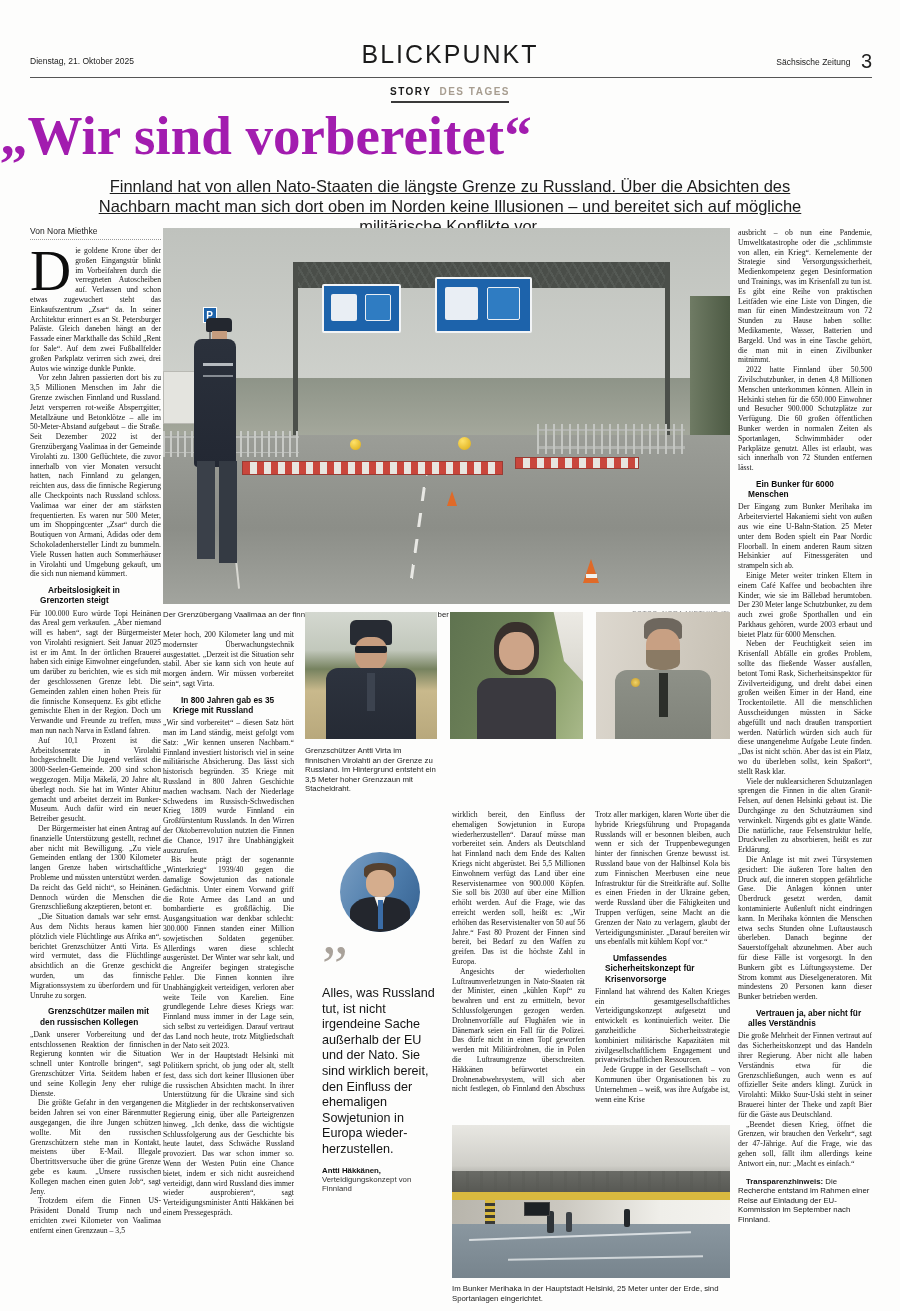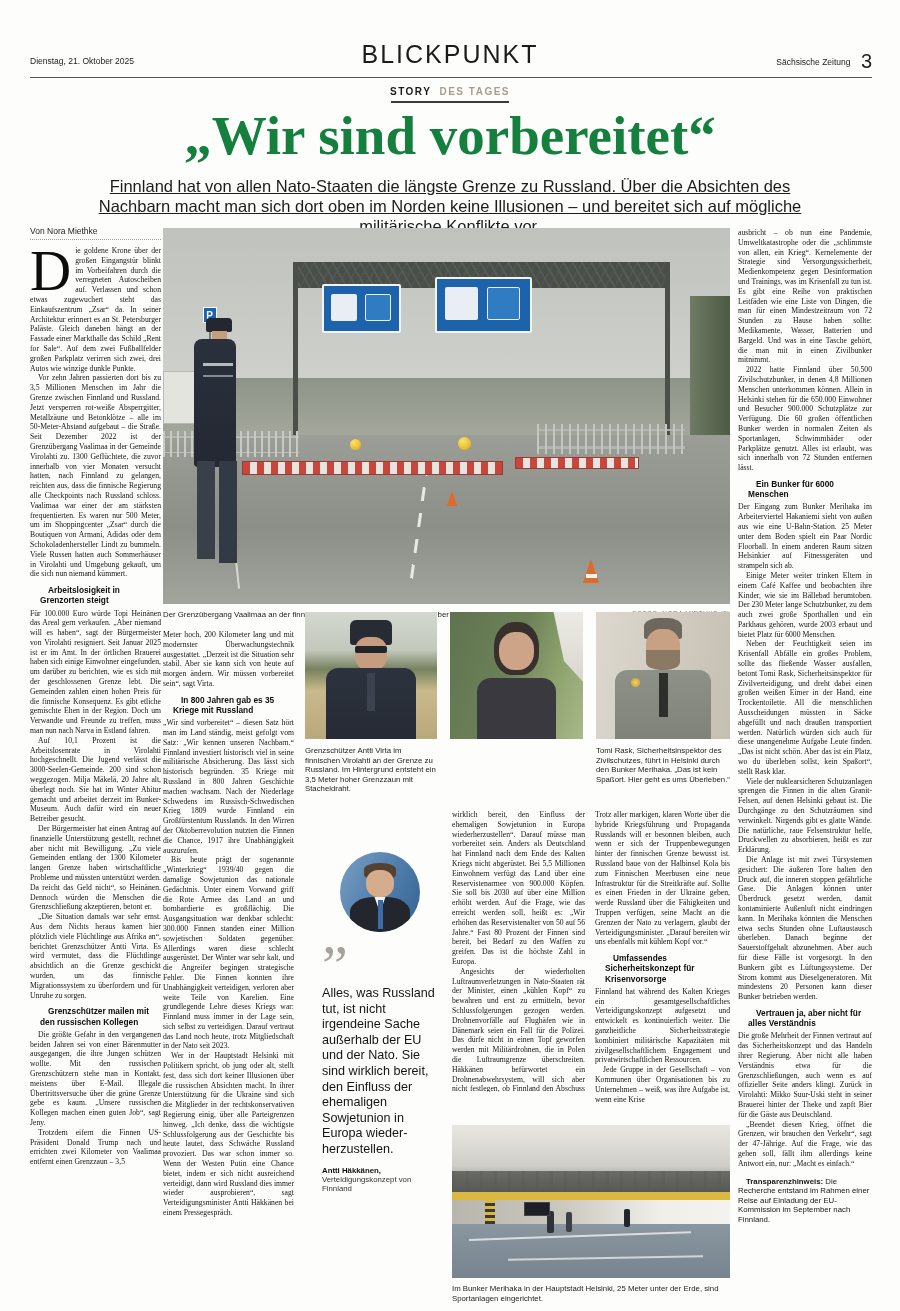--- a/index.html
+++ b/index.html
@@ -12,22 +12,22 @@
                  font:25px "Liberation Sans",sans-serif; letter-spacing:2px; color:#1b1b1b; transform:scaleY(1.05); }
   .hdr-right { position:absolute; right:28px; top:50px; font:8.5px "Liberation Sans",sans-serif; color:#222; }
   .hdr-right .pagenum { font-size:20px; margin-left:8px; vertical-align:-3px; font-weight:300; }
   .hdr-rule { position:absolute; left:30px; right:28px; top:77px; border-top:1px solid #555; }
   
   .kicker { position:absolute; left:0; right:0; top:86px; text-align:center;
             font:bold 10px "Liberation Sans",sans-serif; letter-spacing:1.5px; }
   .kicker .k1 { color:#1a1a1a; } .kicker .k2 { color:#a79d90; margin-left:4px; }
   .kicker-rule { position:absolute; left:391px; top:101px; width:118px; border-top:2px solid #3a3a3a; }
   
-  .headline { position:absolute; left:0; right:0; top:104px; text-align:center;
-              font-family:"Liberation Serif",serif; font-weight:bold; font-size:55px; color:#15803d; }
+  .headline { position:absolute; left:0; right:0; top:104px; 
+              font-family:"Liberation Serif",serif; font-weight:bold; font-size:55px; color:#a21caf; }
   .deck { position:absolute; left:90px; width:720px; top:176px; text-align:center;
           font:16.5px/20px "Liberation Sans",sans-serif; color:#1c1c1c;text-decoration:underline; }
   .byline { position:absolute; left:30px; top:226px; font:8.5px "Liberation Sans",sans-serif; color:#222; }
   .byline-rule { position:absolute; left:30px; top:239px; width:131px; border-top:1px dotted #9a9a9a; }
   
   .col { position:absolute; width:131px; font-size:7.7px; line-height:9.8px; text-align:justify;
          color:#151515; overflow:hidden; hyphens:auto; -webkit-hyphens:auto; }
   .col p { text-indent:8px; }
   .col p.first { text-indent:0; }
   .subhead { font-family:"Liberation Sans",sans-serif; font-weight:bold; font-size:8.3px; line-height:10.2px;
@@ -83,20 +83,21 @@
 
   <div class="col" style="left:30px; top:246px; height:1060px;">
     <p class="first"><span class="dropcap">D</span><span>ie goldene Krone über der großen Eingangstür blinkt im Vorbeifahren durch die verregneten Autoscheiben auf. Verlassen und schon etwas zugewuchert steht das Einkaufszentrum „Zsar“ da. In seiner Architektur erinnert es an St. Petersburger Paläste. Gleich daneben hängt an der Fassade einer Markthalle das Schild „Rent for Sale“. Auf dem zwei Fußballfelder großen Parkplatz verirren sich zwei, drei Autos wie winzige dunkle Punkte.</span></p>
     <p>Vor zehn Jahren passierten dort bis zu 3,5 Millionen Menschen im Jahr die Grenze zwischen Finnland und Russland. Jetzt versperren rot-weiße Absperrgitter, Metallzäune und Betonklötze – alle im 50-Meter-Abstand aufgebaut – die Straße. Seit Dezember 2022 ist der Grenzübergang Vaalimaa in der Gemeinde Virolahti zu. 1300 Geflüchtete, die zuvor innerhalb von vier Monaten versucht hatten, nach Finnland zu gelangen, reichten aus, dass die finnische Regierung alle Checkpoints nach Russland schloss. Vaalimaa war einer der am stärksten frequentierten. Es waren nur 500 Meter, um im Shoppingcenter „Zsar“ durch die Boutiquen von Armani, Adidas oder dem Schokoladenhersteller Lindt zu bummeln. Viele Russen hatten auch Sommerhäuser in Virolahti und Umgebung gekauft, um die sich nun niemand kümmert.</p>
     <p class="subhead">Arbeitslosigkeit in Grenzorten steigt</p>
     <p class="first">Für 100.000 Euro würde Topi Heinänen das Areal gern verkaufen. „Aber niemand will es haben“, sagt der Bürgermeister von Virolahti resigniert. Seit Januar 2025 ist er im Amt. In der örtlichen Brauerei haben sich einige Einwohner eingefunden, um darüber zu berichten, wie es sich mit der geschlossenen Grenze lebt. Die Gemeinden zahlen einen hohen Preis für die finnische Konsequenz. Es gibt etliche gemischte Ehen in der Region. Doch um Verwandte und Freunde zu treffen, muss man nun nach Narva in Estland fahren.</p>
     <p>Auf 10,1 Prozent ist die Arbeitslosenrate in Virolahti hochgeschnellt. Die Jugend verlässt die 3000-Seelen-Gemeinde. 200 sind schon weggezogen. Milja Mäkelä, 20 Jahre alt, überlegt noch. Sie hat im Winter Abitur gemacht und arbeitet derzeit im Bunker-Museum. Auch dafür wird ein neuer Betreiber gesucht.</p>
     <p>Der Bürgermeister hat einen Antrag auf finanzielle Unterstützung gestellt, rechnet aber nicht mit Bewilligung. „Zu viele Gemeinden entlang der 1300 Kilometer langen Grenze haben wirtschaftliche Probleme und müssten unterstützt werden. Da reicht das Geld nicht“, so Heinänen. Dennoch würden die Menschen die Grenzschließung akzeptieren, betont er.</p>
     <p>„Die Situation damals war sehr ernst. Aus dem Nichts heraus kamen hier plötzlich viele Flüchtlinge aus Afrika an“, berichtet Grenzschützer Antti Virta. Es wird vermutet, dass die Flüchtlinge absichtlich an die Grenze geschickt wurden, um das finnische Migrationssystem zu überfordern und für Unruhe zu sorgen.</p>
     <p class="subhead">Grenzschützer mailen mit den russischen Kollegen</p>
+    <p class="first">„Dank unserer Vorbereitung und der entschlossenen Reaktion der finnischen Regierung konnten wir die Situation schnell unter Kontrolle bringen“, sagt Grenzschützer Virta. Seitdem haben er und seine Kollegin Jeny eher ruhige Dienste.</p>
     <p>Die größte Gefahr in den vergangenen beiden Jahren sei von einer Bärenmutter ausgegangen, die ihre Jungen schützen wollte. Mit den russischen Grenzschützern stehe man in Kontakt, meistens über E-Mail. Illegale Übertrittsversuche über die grüne Grenze gebe es kaum. „Unsere russischen Kollegen machen einen guten Job“, sagt Jeny.</p>
     <p>Trotzdem eifern die Finnen US-Präsident Donald Trump nach und errichten zwei Kilometer von Vaalimaa entfernt einen Grenzzaun – 3,5</p>
   </div>
 
   <div class="photo" style="left:163px; top:228px; width:567px; height:376px;">
     <div class="abs" style="left:0;top:0;right:0;height:62%;background:linear-gradient(#bfc2bd,#d6d8d3);"></div>
     <div class="abs" style="left:0;top:40%;right:0;height:18%;background:linear-gradient(#8e9488,#a8ab9f);"></div>
     <div class="abs" style="right:0;top:18%;width:7%;height:52%;background:linear-gradient(90deg,#6f7b64,#4d5a44);"></div>
     <div class="abs" style="left:0;top:55%;right:0;bottom:0;background:linear-gradient(#9b9d97,#8c8e88 55%,#a2a49e);"></div>
     <div class="abs" style="left:45%;top:62%;width:3px;height:32%;background:repeating-linear-gradient(#e8e8e4 0 14px,transparent 14px 26px);transform:rotate(8deg);"></div>
@@ -176,21 +177,20 @@
 
   <div class="photo" style="left:596px; top:612px; width:134px; height:127px;">
     <div class="abs" style="inset:0;background:linear-gradient(100deg,#ddd8cf,#cfc9be 60%,#c5bfb2);"></div>
     <div class="abs" style="left:36%;top:5%;width:28%;height:16%;border-radius:40% 40% 10% 10%;background:#6e675e;"></div>
     <div class="abs" style="left:37%;top:13%;width:26%;height:30%;border-radius:42%;background:#c8a083;"></div>
     <div class="abs" style="left:37%;top:30%;width:26%;height:16%;border-radius:0 0 40% 40%;background:#8a7a64;"></div>
     <div class="abs" style="left:14%;top:46%;width:72%;height:60%;border-radius:12px 12px 0 0;background:linear-gradient(#8e9188,#7e8178);"></div>
     <div class="abs" style="left:47%;top:48%;width:7%;height:35%;background:#2c2f2a;"></div>
     <div class="abs" style="left:26%;top:52%;width:9px;height:9px;border-radius:50%;background:radial-gradient(#f0d268,#c49a28);"></div>
   </div>
-  <div class="cap" style="left:596px; top:746px; width:134px;">Tomi Rask, Sicherheitsinspektor des Zivilschutzes, führt in Helsinki durch den Bunker Merihaka. „Das ist kein Spaßort. Hier geht es ums Überleben.“</div>
 
   <div class="pq">
     <div class="pq-circle">
       <div class="abs" style="left:30%;top:14%;width:40%;height:18%;border-radius:45% 45% 20% 20%;background:#55412f;"></div>
       <div class="abs" style="left:33%;top:22%;width:34%;height:34%;border-radius:45%;background:#d5ad8d;"></div>
       <div class="abs" style="left:12%;top:56%;width:76%;height:46%;border-radius:40% 40% 0 0;background:#23262d;"></div>
       <div class="abs" style="left:43%;top:56%;width:14%;height:20%;background:#f2f2ef;clip-path:polygon(0 0,100% 0,50% 100%);"></div>
       <div class="abs" style="left:47%;top:60%;width:7%;height:36%;background:#3a6ca6;"></div>
     </div>
     <div class="pq-mark">”</div>

